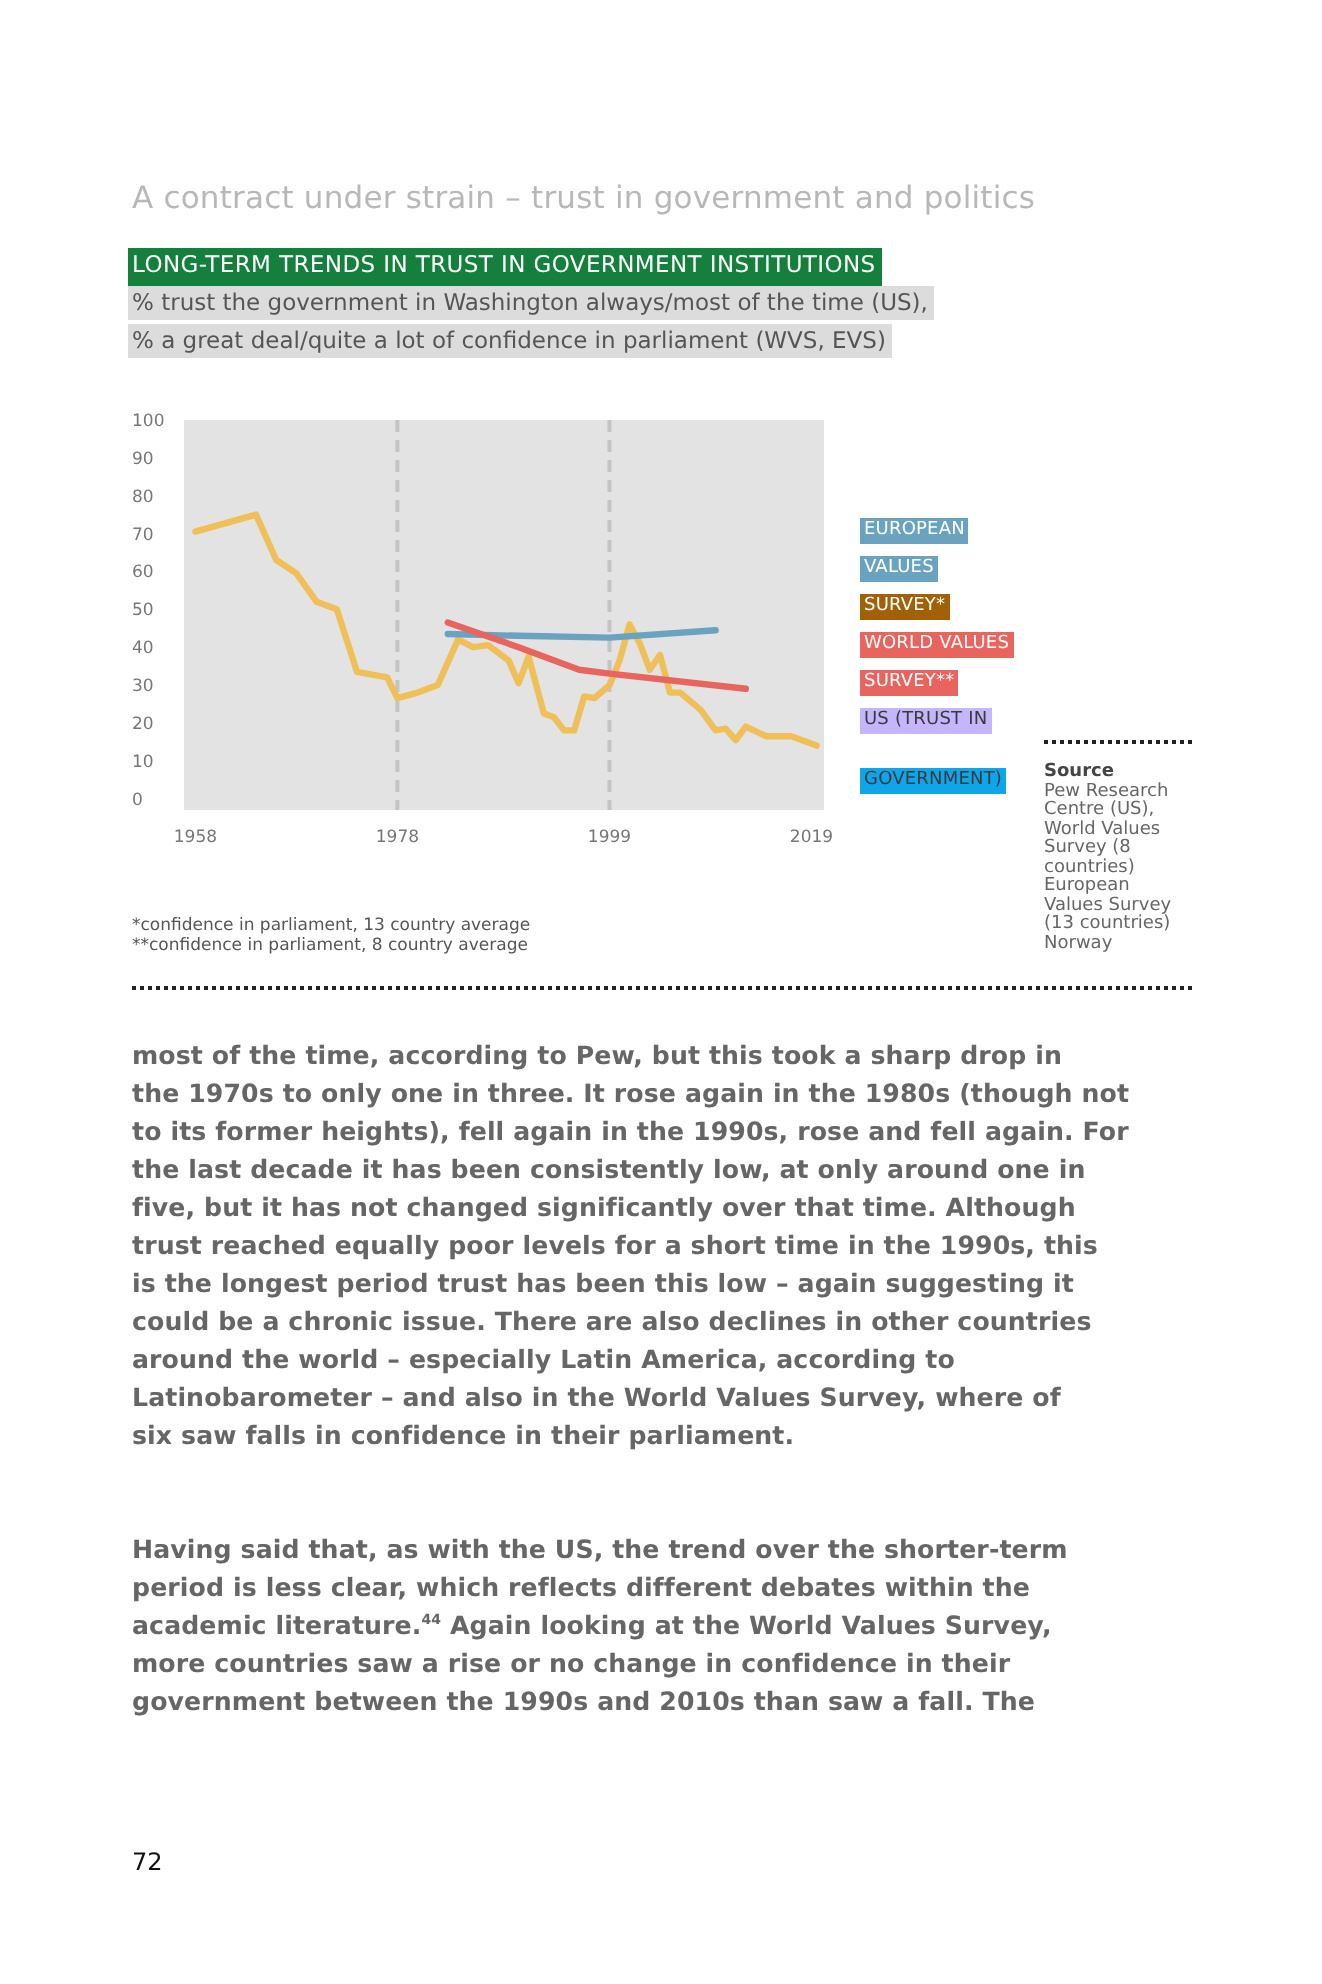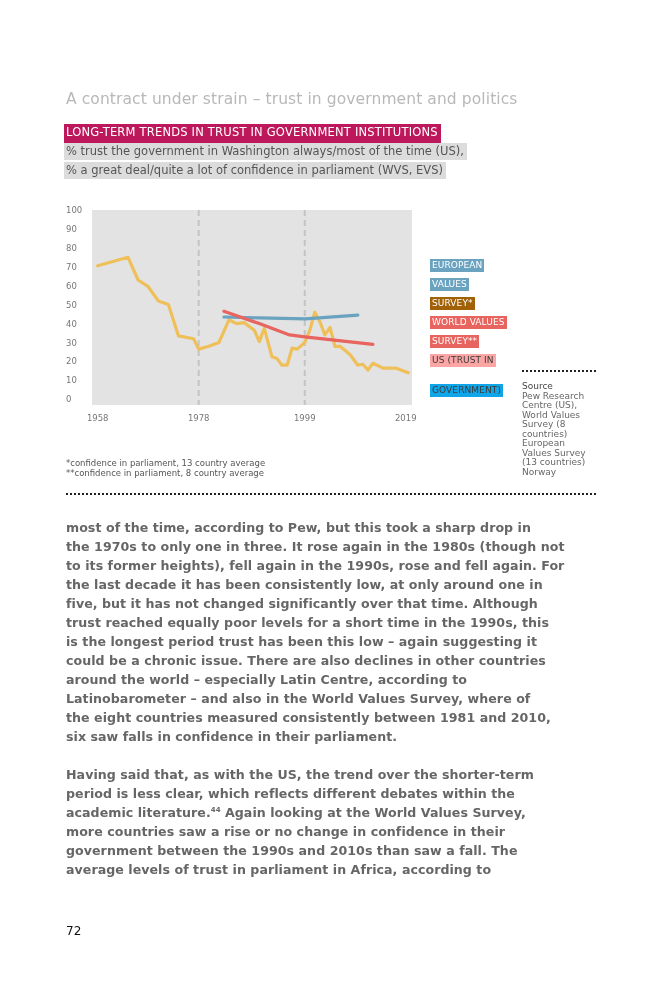--- a/index.html
+++ b/index.html
@@ -1,36 +1,36 @@
 <!DOCTYPE html>
 <html><head>
 <meta charset="utf-8">
 <style>
   html, body { margin: 0; padding: 0; background: #ffffff; }
   body { width: 661px; height: 992px; position: relative; overflow: hidden;
          font-family: "DejaVu Sans", sans-serif; color: #555; }
   .running-head { position: absolute; left: 66px; top: 59px; font-size: 15.5px;
          color: #b8b8b8; letter-spacing: 0.1px; white-space: nowrap; margin-top: 31px; }
-  .chart-title { position: absolute; left: 64px; top: 124px; background: #be185d; color: #fff;
+  .chart-title { position: absolute; left: 64px; top: 124px; background: #15803d; color: #fff;
          font-size: 11.5px; padding: 1px 3px 5px 2px; letter-spacing: 0.2px; white-space: nowrap; line-height: 15px; }
   .chart-sub { position: absolute; left: 64px; background: #dcdcdc; color: #555;
          font-size: 11.5px; padding: 1px 3px 1px 2px; white-space: nowrap; line-height: 15px; }
   .chart-sub.l1 { top: 143px; }
   .chart-sub.l2 { top: 162px; text-align: right; }
   #chart { position: absolute; left: 0; top: 0; }
   .legend-tag { position: absolute; left: 430px; font-size: 9px; padding: 1px 2px; line-height: 11px;
          white-space: nowrap; letter-spacing: 0.1px; }
   .legend-tag.blue { background: #6aa3c0; color: #fff; }
   .legend-tag.red { background: #e8645f; color: #fff; }
   .legend-tag.yellow { background: #efc05a; color: #3a3a3a; }
   .source-dots { position: absolute; left: 522px; top: 370px; width: 74px; height: 2px;
          border-top: 2px dotted #222; }
   .source-box { position: absolute; left: 522px; top: 382px; width: 80px; font-size: 9px;
          line-height: 9.5px; color: #666; }
-  .source-box .src-head { font-weight: normal; color: #444; }
+  .source-box .src-head { font-weight: bold; color: #444; }
   .footnote { position: absolute; left: 66px; font-size: 8.5px; color: #555; white-space: nowrap; }
   .footnote.f1 { top: 458px; }
   .footnote.f2 { top: 468px; }
   .rule-dots { position: absolute; left: 66px; top: 493px; width: 530px; height: 2px; border-top: 2px dotted #222; }
   .body-text { position: absolute; left: 66px; width: 440px; font-size: 12.6px; line-height: 19px; color: #666;
          letter-spacing: 0.05px; font-weight: bold; }
   .body-text .line { display: block; white-space: nowrap; }
   .para1 { top: 518px; }
   .para2 { top: 765px; }
   sup { font-size: 7px; vertical-align: 5px; line-height: 0; }
@@ -76,21 +76,21 @@
       <polyline points="223.9,311.3 259.3,323.6 289.6,334.9 304.8,336.8 372.9,344.4" fill="none" stroke="#e8645f" stroke-width="3.2" stroke-linejoin="round" stroke-linecap="round"></polyline>
     </g>
 </svg>
 
 <div id="legend">
     <div class="legend-tag blue" style="top: 259px; background: rgb(106, 163, 192);">EUROPEAN</div>
     <div class="legend-tag blue" style="top: 278px; background: rgb(106, 163, 192);">VALUES</div>
     <div class="legend-tag blue" style="top: 297px; background: #a16207;">SURVEY*</div>
     <div class="legend-tag red" style="top: 316px; background: rgb(232, 100, 95);">WORLD VALUES</div>
     <div class="legend-tag red" style="top: 335px; background: rgb(232, 100, 95);">SURVEY**</div>
-    <div class="legend-tag yellow" style="top: 354px; background: #fca5a5;">US (TRUST IN</div>
+    <div class="legend-tag yellow" style="top: 354px; background: #c4b5fd;">US (TRUST IN</div>
     <div class="legend-tag yellow" style="top: 384px; background: #0ea5e9;">GOVERNMENT)</div>
   </div>
 
 <div class="source-dots"></div>
 <div class="source-box">
   <div class="src-head">Source</div>
   <div id="source-lines">
       <div>Pew Research</div>
       <div>Centre (US),</div>
       <div>World Values</div>
@@ -110,28 +110,26 @@
 
 <div class="body-text para1" id="para1">
     <span class="line">most of the time, according to Pew, but this took a sharp drop in</span>
     <span class="line">the 1970s to only one in three. It rose again in the 1980s (though not</span>
     <span class="line">to its former heights), fell again in the 1990s, rose and fell again. For</span>
     <span class="line">the last decade it has been consistently low, at only around one in</span>
     <span class="line">five, but it has not changed significantly over that time. Although</span>
     <span class="line">trust reached equally poor levels for a short time in the 1990s, this</span>
     <span class="line">is the longest period trust has been this low – again suggesting it</span>
     <span class="line">could be a chronic issue. There are also declines in other countries</span>
-    <span class="line">around the world – especially Latin Centre, according to</span>
+    <span class="line">around the world – especially Latin America, according to</span>
     <span class="line">Latinobarometer – and also in the World Values Survey, where of</span>
-    <span class="line">the eight countries measured consistently between 1981 and 2010,</span>
     <span class="line">six saw falls in confidence in their parliament.</span>
   </div>
 
 <div class="body-text para2">
   <span class="line">Having said that, as with the US, the trend over the shorter-term</span>
   <span class="line">period is less clear, which reflects different debates within the</span>
   <span class="line"><span>academic literature.</span><sup>44</sup><span> Again looking at the World Values Survey,</span></span>
   <span class="line">more countries saw a rise or no change in confidence in their</span>
   <span class="line">government between the 1990s and 2010s than saw a fall. The</span>
-  <span class="line">average levels of trust in parliament in Africa, according to</span>
 </div>
 
 <div class="page-num">72</div>
 
 </body></html>

